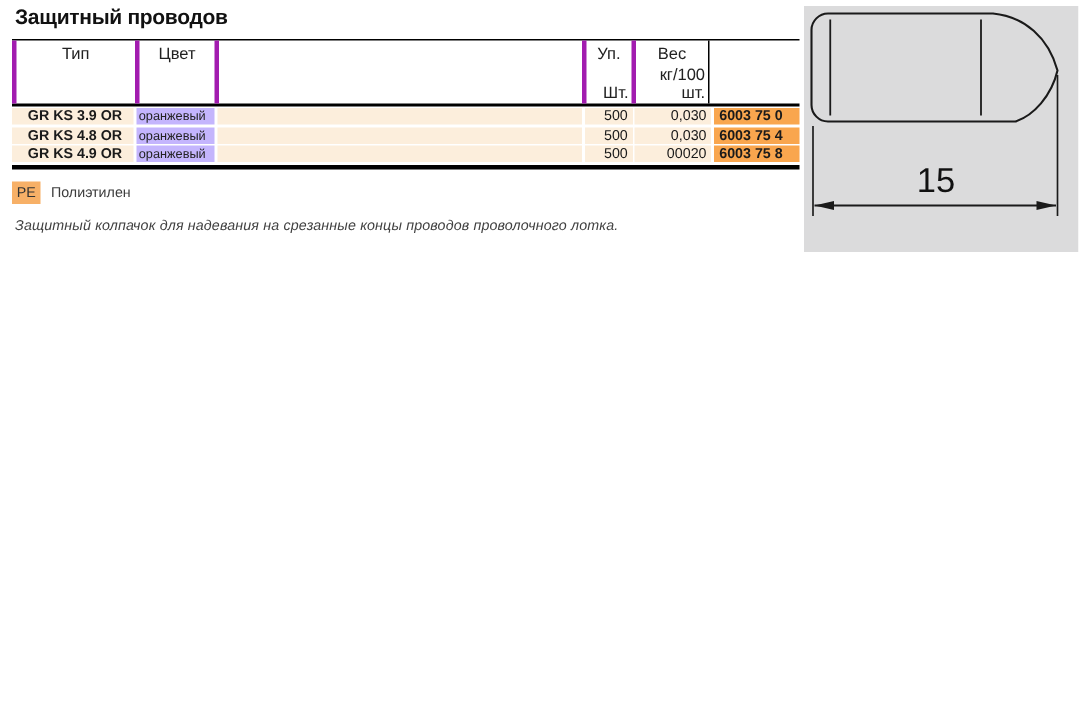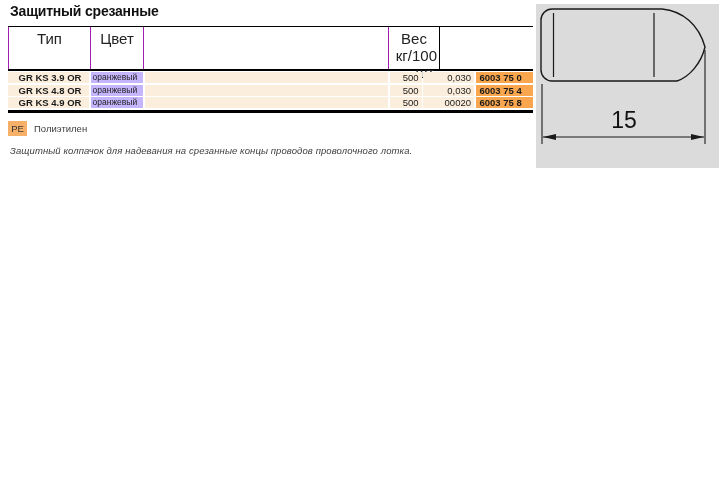--- a/index.html
+++ b/index.html
@@ -18,22 +18,22 @@
   
   .catalog-table { position: absolute; left: 8px; top: 26px; width: 525px; }
 
   .t-head {
     display: flex; height: 45px;
     border-top: 1px solid #000;
     border-bottom: 2px solid #000;
   }
   .t-head .h-cell {
     display: flex; flex-direction: column; justify-content: space-between;
-    border-left: 1px solid #a21caf;
-    font-size: 15px; color: #222; padding: 3px 2px 1px 2px;
+    border-left: 3px solid #a21caf;
+    font-size: 11px; color: #222; padding: 3px 2px 1px 2px;
   }
   .t-head .h-cell:last-child { border-right: 1px solid #000; }
   .h-label { text-align: center; }
   .h-unit  { text-align: right; }
 
   .c1 { width: 82px; }
   .c2 { width: 53px; }
   .c3 { width: 245px; }
   .c4 { width: 33px; }
   .c5 { width: 52px; }
@@ -72,31 +72,35 @@
   }
   .drawing-panel svg { display: block; width: 183px; height: 164px; }
   .dim-text {
     font-family: "Liberation Sans", sans-serif;
     font-size: 23px; fill: #111;
   }
 </style>
 </head>
 <body>
 
-<h1 class="page-title">Защитный срезанные</h1>
+<h1 class="page-title">Защитный проводов</h1>
 
 <div class="catalog-table">
   <div class="t-head">
     <div class="h-cell c1">
       <div class="h-label">Тип</div>
     </div>
     <div class="h-cell c2">
       <div class="h-label">Цвет</div>
     </div>
     <div class="h-cell c3"></div>
+    <div class="h-cell c4">
+      <div class="h-label">Уп.</div>
+      <div class="h-unit">Шт.</div>
+    </div>
     <div class="h-cell c5">
       <div class="h-label">Вес</div>
       <div class="h-unit">кг/100 шт.</div>
     </div>
   </div>
 
   <div class="t-body">
     <div class="t-row">
       <div class="c1">GR KS 3.9 OR</div>
       <div class="c2">оранжевый</div>

